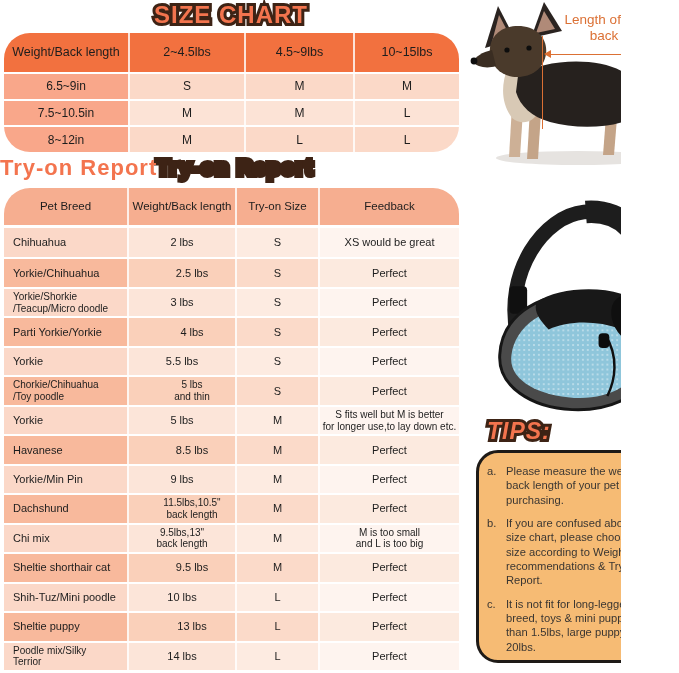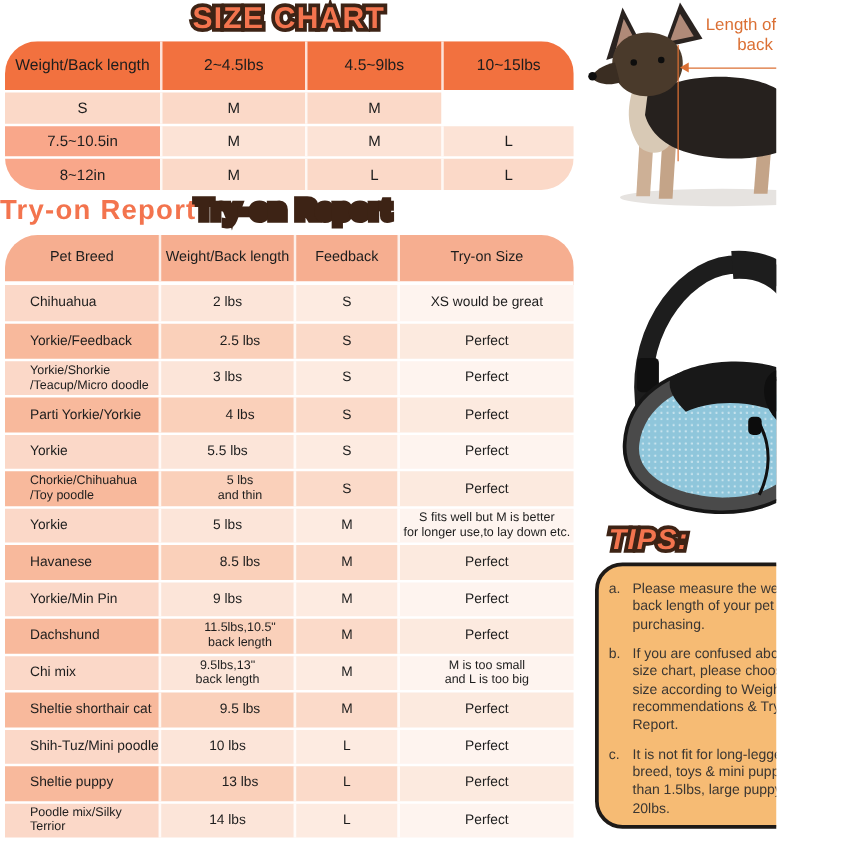--- a/index.html
+++ b/index.html
@@ -34,21 +34,21 @@
 
   
   .tr-table { position:absolute; left:4px; top:188px; width:455px; height:485px;
               border-radius:26px 26px 0 0; overflow:hidden; }
   .tr-grid { display:grid; grid-template-columns:123px 108px 83px 141px; }
   .tr-header { height:40px; background:#F6AE90; border-bottom:3px solid #fff; }
   .tr-header .cell { font-size:11.5px; }
   .tr-row { height:29.47px; border-top:2px solid #fff; }
   .tr-row:first-of-type { border-top:none; }
   .tr-row .cell { font-size:11px; }
-  .tr-row .c0 { justify-content:flex-start; text-align:left; padding-left:20px; }
+  .tr-row .c0 { justify-content:flex-start; text-align:left; padding-left:9px; }
   .cell span { white-space:pre-line; line-height:1.18; }
   .cell.small { font-size:10px !important; }
   .tr-row.dark  .c0{background:#F8B99C;} .tr-row.dark  .c1{background:#FAD0BA;padding-left:20px;}
   .tr-row.dark  .c2{background:#FBDAC9;} .tr-row.dark  .c3{background:#FCEADF;}
   .tr-row.light .c0{background:#FBD8C8;} .tr-row.light .c1{background:#FCE5D9;}
   .tr-row.light .c2{background:#FDEBE1;} .tr-row.light .c3{background:#FEF4EF;}
 
   
   .dog-figure { position:absolute; left:460px; top:0; width:219px; height:170px; }
   .anno-text { position:absolute; left:558px; top:12px; width:92px; text-align:center;
@@ -92,20 +92,23 @@
         </div>
         <div class="cell h2">
           <span>4.5~9lbs</span>
         </div>
         <div class="cell h3">
           <span>10~15lbs</span>
         </div>
       </div>
     <div id="sc-body">
         <div class="grid-row sc-row alt0">
+          <div class="cell c0">
+            <span>6.5~9in</span>
+          </div>
           <div class="cell cv c1">
             <span>S</span>
           </div>
           <div class="cell cv c2">
             <span>M</span>
           </div>
           <div class="cell cv c3">
             <span>M</span>
           </div>
         </div>
@@ -143,45 +146,45 @@
   <div id="tryon-title" class="bubble-title" data-text="Try-on Report">Try-on Report</div>
 
   <div class="tr-table">
     <div class="tr-grid tr-header">
         <div class="cell h0">
           <span>Pet Breed</span>
         </div>
         <div class="cell h1">
           <span>Weight/Back length</span>
         </div>
+        <div class="cell h2">
+          <span>Try-on Size</span>
+        </div>
         <div class="cell h3">
           <span>Feedback</span>
         </div>
-        <div class="cell h2">
-          <span>Try-on Size</span>
-        </div>
       </div>
     <div id="tr-body">
         <div class="tr-grid tr-row light">
           <div class="cell c0">
             <span>Chihuahua</span>
           </div>
           <div class="cell c1">
             <span>2 lbs</span>
           </div>
           <div class="cell c2">
             <span>S</span>
           </div>
           <div class="cell c3">
             <span>XS would be great</span>
           </div>
         </div>
         <div class="tr-grid tr-row dark">
           <div class="cell c0">
-            <span>Yorkie/Feedback</span>
+            <span>Yorkie/Chihuahua</span>
           </div>
           <div class="cell c1">
             <span>2.5 lbs</span>
           </div>
           <div class="cell c2">
             <span>S</span>
           </div>
           <div class="cell c3">
             <span>Perfect</span>
           </div>

